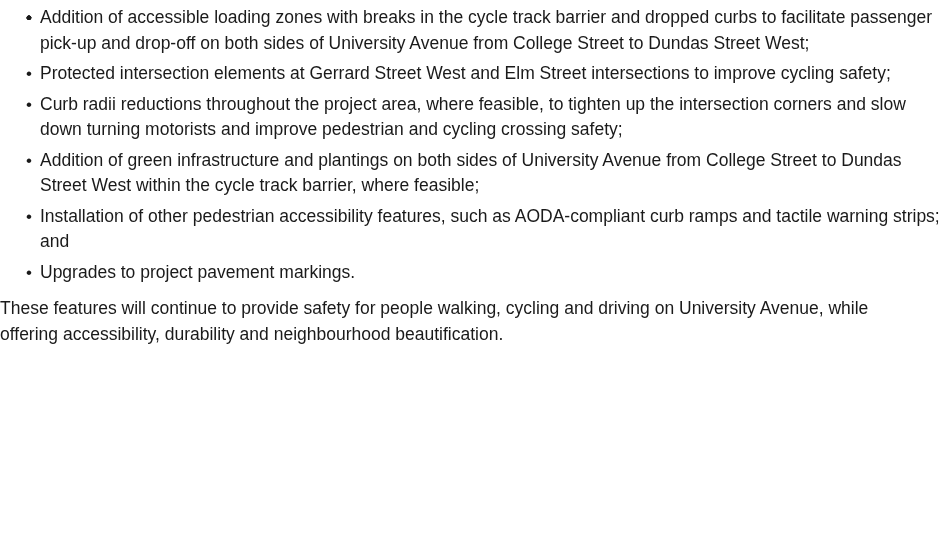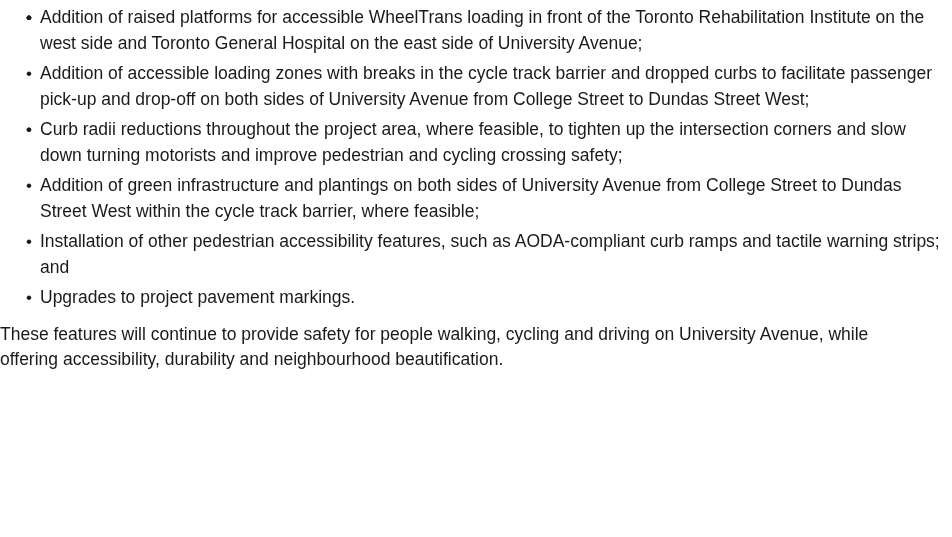--- a/index.html
+++ b/index.html
@@ -62,28 +62,28 @@
       <span class="bullet">•</span>
     </li>
     <li>
       <span class="bullet">•</span>
     </li>
     <li>
       <span class="bullet">•</span>
     </li>
     <li>
       <span class="bullet">•</span>
-      <span>Addition of raised platforms for accessible WheelTrans loading in front of the Toronto Rehabilitation Institute on the west side and Toronto General Hospital on the east side of University Avenue;</span>
     </li>
     <li>
       <span class="bullet">•</span>
       <span>Addition of accessible loading zones with breaks in the cycle track barrier and dropped curbs to facilitate passenger pick-up and drop-off on both sides of University Avenue from College Street to Dundas Street West;</span>
     </li>
     <li>
       <span class="bullet">•</span>
+      <span>Protected intersection elements at Gerrard Street West and Elm Street intersections to improve cycling safety;</span>
     </li>
     <li>
       <span class="bullet">•</span>
       <span>Curb radii reductions throughout the project area, where feasible, to tighten up the intersection corners and slow down turning motorists and improve pedestrian and cycling crossing safety;</span>
     </li>
     <li>
       <span class="bullet">•</span>
       <span>Addition of green infrastructure and plantings on both sides of University Avenue from College Street to Dundas Street West within the cycle track barrier, where feasible;</span>
     </li>
     <li>

